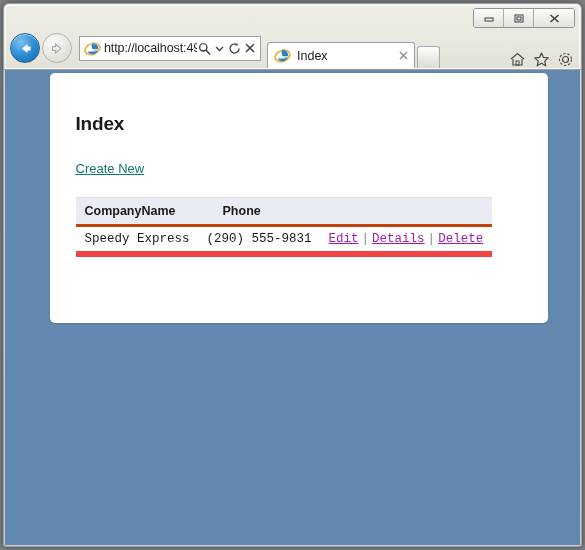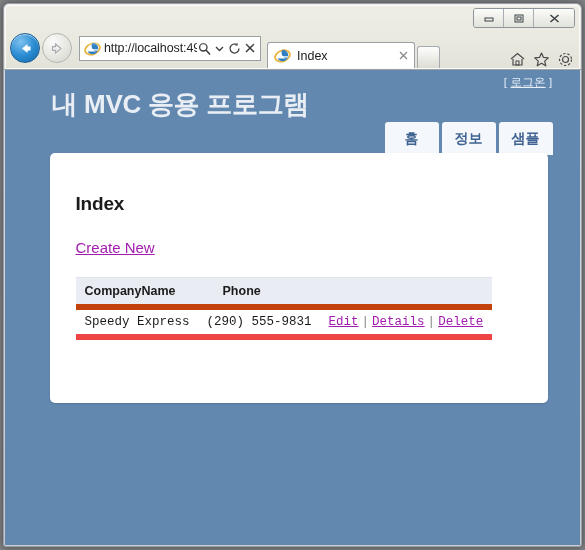--- a/index.html
+++ b/index.html
@@ -209,39 +209,39 @@
   }
   #content-body { padding: 0 26px 30px 26px; }
   #page-heading {
     font-size: 19px; font-weight: bold;
     color: #1b1b1b;
     margin: 0 0 24px 0;
     letter-spacing: -0.2px;
   }
   #create-new-link {
     display: inline-block;
-    font-size: 15px;
-    color: #a21caf;
+    font-size: 13px;
+    color: #0f766e;
     margin-bottom: 21px;
   }
 
   
   #data-table {
     border-collapse: collapse;
     font-size: 12.5px;
     color: #1b1b1b;
     width: auto;
   }
   #data-table th {
     background: #e9edf3;
     text-align: left;
     font-weight: bold;
     padding: 6px 9px 6px 24px;
     border-top: 1px solid #dfe3e8;
-    border-bottom: 6px solid #c2410c;
+    border-bottom: 3px solid #c2410c;
     white-space: nowrap;
     font-size: 12.5px;
   }
   #data-table td {
     padding: 5px 9px 5px 8px;
     border-bottom: 6px solid #ef4444;
     white-space: nowrap;
     vertical-align: middle;
     font-family: Liberation Mono, monospace;
   }
@@ -363,35 +363,20 @@
         </div>
       </div>
 
     </div>
   </div>
 
   <div id="viewport">
     <div id="page">
       <div id="page-inner">
 
-        <div id="site-header">
-          <div id="logon-line">
-            <span>[</span>
-            <span id="logon-link">로그온</span>
-            <span>]</span>
-          </div>
-
-          <div id="site-title">내 MVC 응용 프로그램</div>
-
-          <div id="main-nav">
-            <div class="nav-btn">홈</div>
-            <div class="nav-btn">정보</div>
-            <div class="nav-btn">샘플</div>
-          </div>
-        </div>
 
         <div id="content-panel">
           <div id="content-body">
 
             <div id="page-heading">Index</div>
 
             <a id="create-new-link" href="#">Create New</a>
 
             <table id="data-table">
               <thead>

